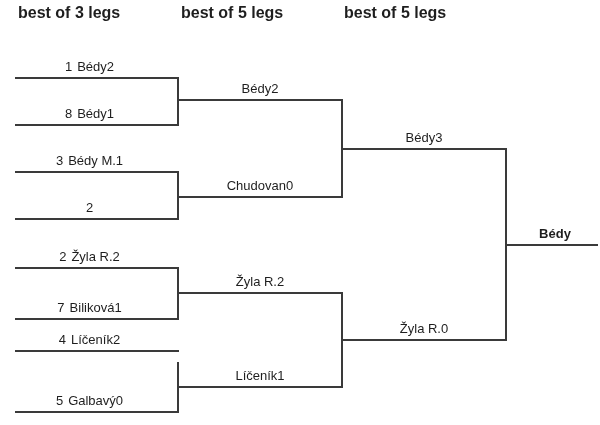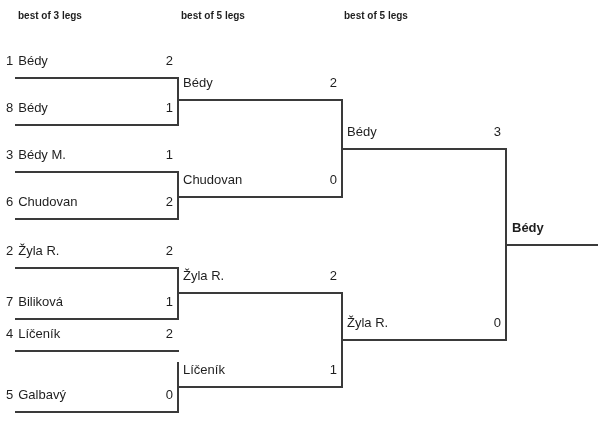--- a/index.html
+++ b/index.html
@@ -15,40 +15,40 @@
   }
   .stage {
     position: relative;
     width: 600px; height: 425px;
     background: var(--bg);
     overflow: hidden;
     color: var(--text);
   }
   .hdr {
     position: absolute;
-    top: 10px;
-    font-size: 10px;
+    top: 4px;
+    font-size: 16px;
     font-weight: bold;
     color: var(--text);
     white-space: nowrap;
   }
   .hdr1 { left: 18px; }
   .hdr2 { left: 181px; }
   .hdr3 { left: 344px; }
 
   .slot { position: absolute; height: 24px; }
   .slot .row {
     position: absolute;
     left: 0; right: 0; bottom: 2px;
     display: flex;
-    justify-content: space-between;
+    justify-content: center;
     align-items: flex-end;
     font-size: 13px;
     line-height: 15px;
-    padding-bottom: 9px;
+    padding-bottom: 3px;
     white-space: nowrap;
   }
   .slot .line {
     position: absolute;
     left: 0; right: 0; bottom: 0;
     height: 2px;
     background: var(--line);
   }
   
   .r1 { left: 6px; width: 173px; }
@@ -93,21 +93,20 @@
   </div>
   <div class="slot r1" style="top:149px">
     <div class="row">
       <span><span class="seed">3</span><span>Bédy M.</span></span>
       <span>1</span>
     </div>
     <div class="line"></div>
   </div>
   <div class="slot r1" style="top:196px">
     <div class="row">
-      <span><span class="seed">6</span><span>Chudovan</span></span>
       <span>2</span>
     </div>
     <div class="line"></div>
   </div>
   <div class="slot r1" style="top:245px">
     <div class="row">
       <span><span class="seed">2</span><span>Žyla R.</span></span>
       <span>2</span>
     </div>
     <div class="line"></div>

